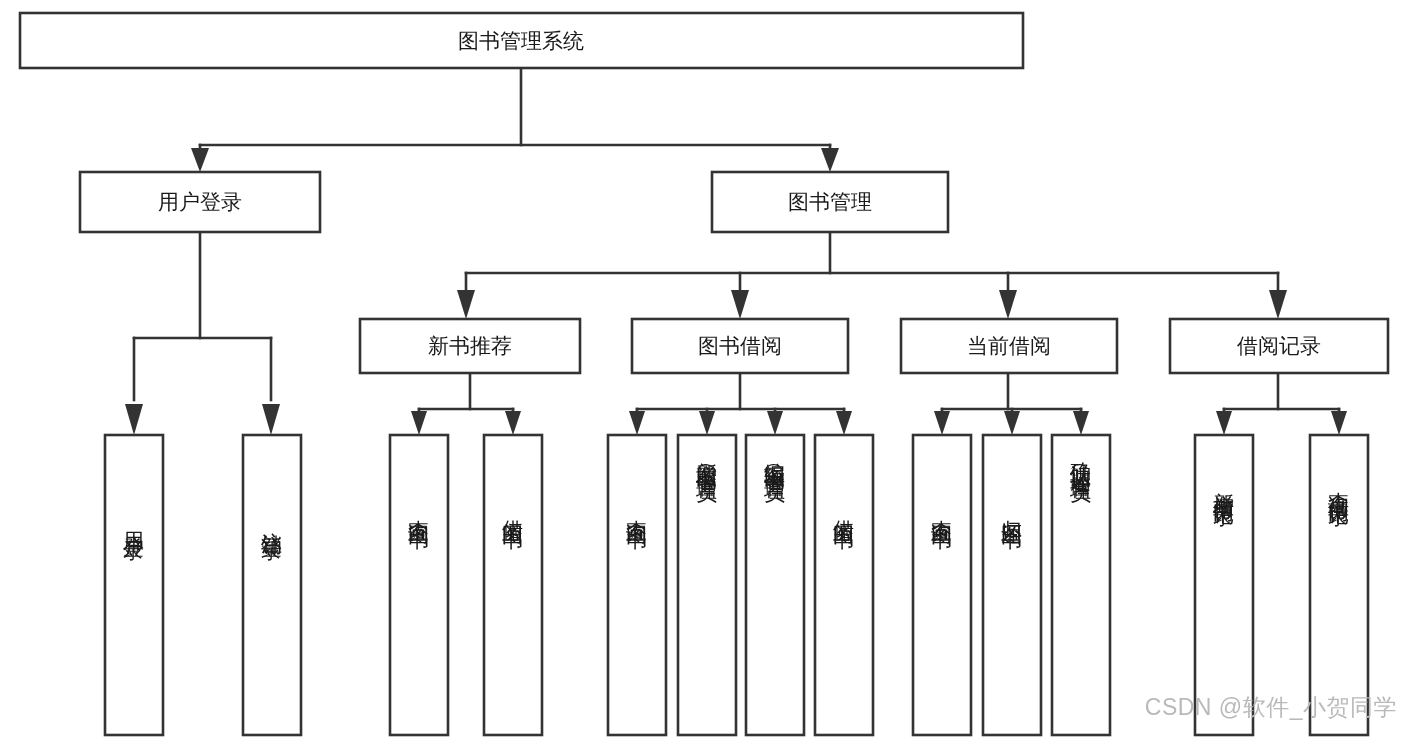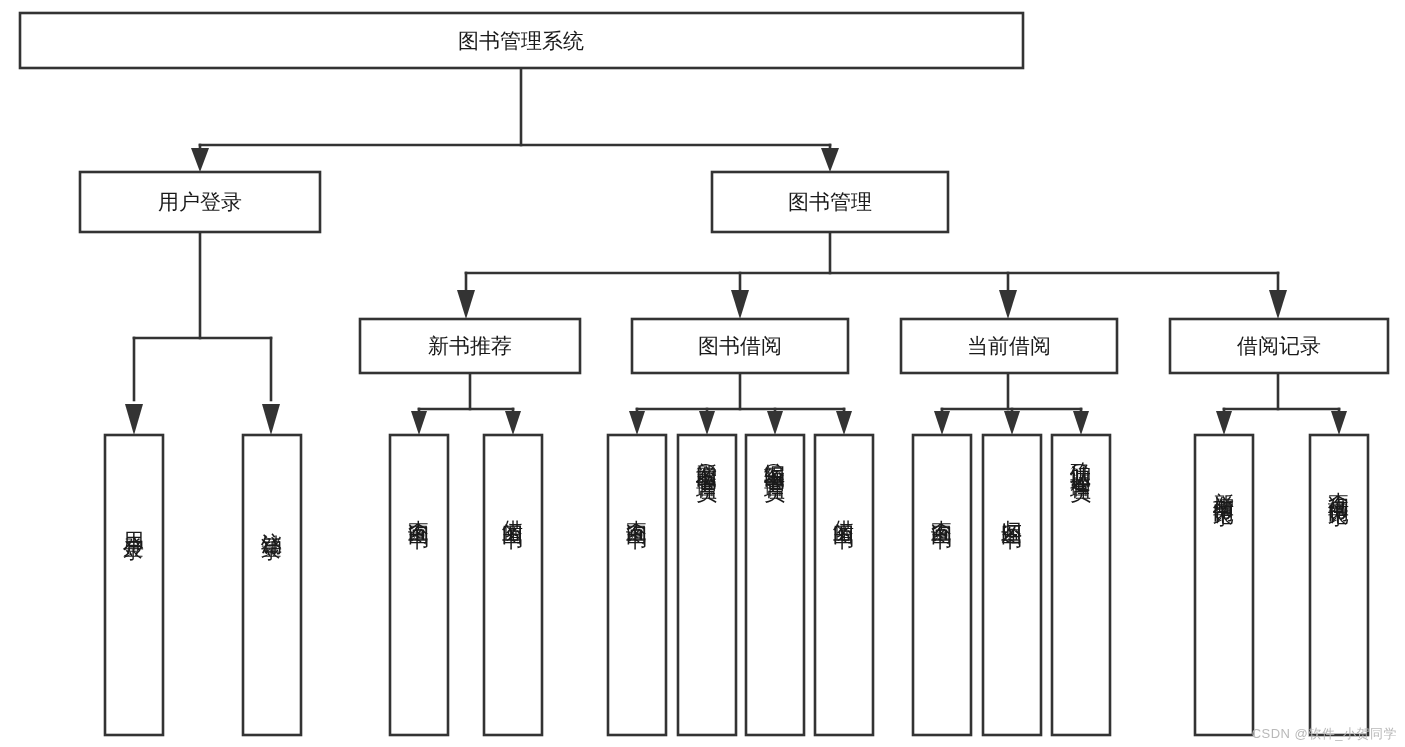--- a/index.html
+++ b/index.html
@@ -62,23 +62,23 @@
     font-family: "Liberation Sans", "DejaVu Sans", sans-serif;
     font-size: 21px;
     line-height: 1;
     letter-spacing: 3px;
     color: #1a1a1a;
     white-space: nowrap;
   }
   .watermark {
     position: absolute;
     right: 8px;
-    bottom: 4px;
-    font-family: "Liberation Sans", "DejaVu Sans", sans-serif;
-    font-size: 13px;
+    bottom: 24px;
+    font-family: "Liberation Sans", "DejaVu Sans", sans-serif;
+    font-size: 23px;
     color: #b9b9b9;
     letter-spacing: 0.5px;
     white-space: nowrap;
   }
 </style>
 </head>
 <body>
 
 <div id="diagram-root">
 

